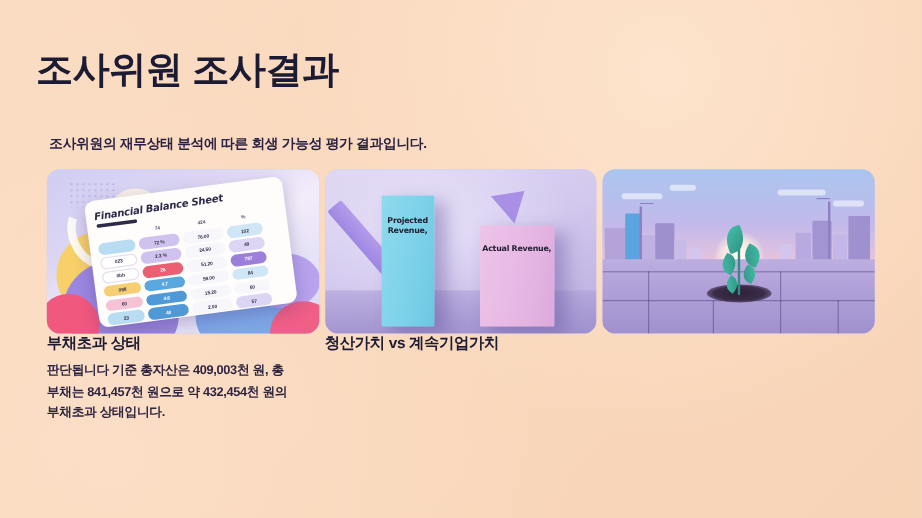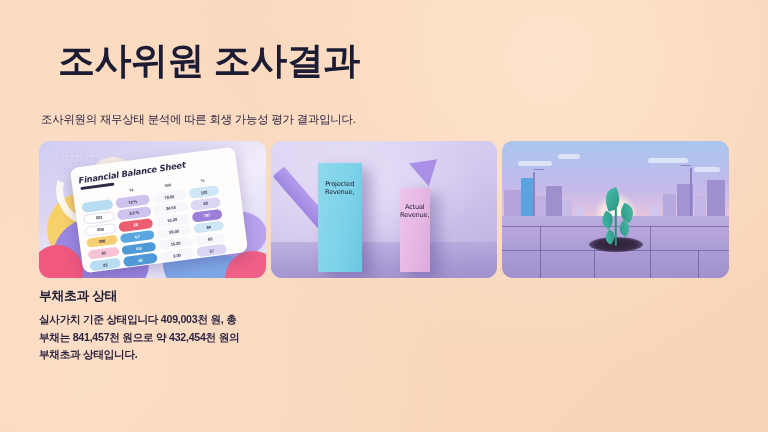--- a/index.html
+++ b/index.html
@@ -22,36 +22,36 @@
     inset: 0;
     background:
       radial-gradient(circle at 72% 14%, rgba(255,232,210,0.75) 0%, rgba(249,216,189,0) 46%),
       radial-gradient(circle at 12% 88%, rgba(252,226,203,0.6) 0%, rgba(249,216,189,0) 50%),
       linear-gradient(135deg, #fadcc2 0%, #f9d7bb 55%, #f8d4b7 100%);
   }
 
   
   #page-title {
     position: absolute;
-    left: 58px;
+    left: 30px;
     top: 40px;
-    font-size: 37px;
+    font-size: 31px;
     font-weight: 700;
     letter-spacing: -0.5px;
     color: #1b1b33;
     line-height: 1.15;
     white-space: nowrap;
   }
 
   #page-subtitle {
     position: absolute;
     left: 41px;
     top: 112px;
     font-size: 11.4px;
-    font-weight: 400;
+    font-weight: 700;
     color: #2a2142;
     letter-spacing: -0.2px;
     white-space: nowrap;
   }
 
   
   #cards {
     position: absolute;
     left: 39px;
     top: 141px;
@@ -65,21 +65,20 @@
   .thumb {
     position: relative;
     width: 100%;
     height: 137px;
     border-radius: 11px;
     overflow: hidden;
     background: #cdcbee;
   }
 
   .card-heading {
-    margin-top: 10px;
     font-size: 12.8px;
     font-weight: 700;
     color: #1b1b33;
     letter-spacing: -0.3px;
     line-height: 1.2;
   }
 
   .card-body {
     margin-top: 8px;
     font-size: 10.6px;
@@ -192,31 +191,31 @@
     position: absolute;
     bottom: 6px;
     border-radius: 1px;
   }
   .bar-proj {
     left: 47px; width: 44px; height: 109px;
     background: linear-gradient(100deg, #8fd9ec 0%, #7dd2e9 55%, #6cc7e2 100%);
     box-shadow: 9px 6px 14px rgba(96,76,150,0.42);
   }
   .bar-act {
-    left: 129px; width: 30px; height: 84px;
+    left: 129px; width: 62px; height: 84px;
     background: linear-gradient(100deg, #edc4e9 0%, #e6b7e3 55%, #dcaadc 100%);
     box-shadow: 9px 6px 14px rgba(96,76,150,0.40);
   }
   .bar-label {
     position: absolute;
     left: 0; right: 0;
     text-align: center;
     font-family: "DejaVu Sans", sans-serif;
     font-size: 6.6px;
-    font-weight: 400;
+    font-weight: 700;
     color: #1d1d2e;
     line-height: 1.25;
     letter-spacing: -0.2px;
   }
   .bar-proj .bar-label { top: 17px; }
   .bar-act  .bar-label { top: 15px; }
 
   .arrow-wrap {
     position: absolute; left: 74px; top: 14px; width: 104px; height: 110px;
   }
@@ -338,40 +337,41 @@
             <div class="cell c-lav">57</div>
 
             <div class="cell c-purple">01</div>
             <div class="cell c-none"></div>
             <div class="cell c-none"></div>
             <div class="cell c-none"></div>
           </div>
         </div>
       </div>
       <div class="card-heading">부채초과 상태</div>
-      <div class="card-body">실사가치 기준 상태입니다 409,003천 원, 총 부채는 841,457천 원으로 약 432,454천 원의 부채초과 상태입니다.</div>
+      <div class="card-body">판단됩니다 기준 총자산은 409,003천 원, 총 부채는 841,457천 원으로 약 432,454천 원의 부채초과 상태입니다.</div>
     </div>
 
     <div class="card card-2">
       <div class="thumb">
         <div class="bar-bg"></div>
         <div class="floor"></div>
 
         <div class="arrow-wrap">
           <div class="arrow-shaft"></div>
           <div class="arrow-head"></div>
         </div>
 
         <div class="bar bar-proj">
           <div class="bar-label">Projected Revenue,</div>
         </div>
         <div class="bar bar-act">
           <div class="bar-label">Actual Revenue,</div>
         </div>
       </div>
+      <div class="card-heading">청산가치 vs 계속기업가치</div>
     </div>
 
     <div class="card card-3">
       <div class="thumb">
         <div class="city-bg"></div>
         <div class="sun"></div>
 
         <div class="cloud" style="left:16px;  top:20px; width:34px;"></div>
         <div class="cloud" style="left:56px;  top:13px; width:22px;"></div>
         <div class="cloud" style="left:146px; top:17px; width:40px;"></div>

